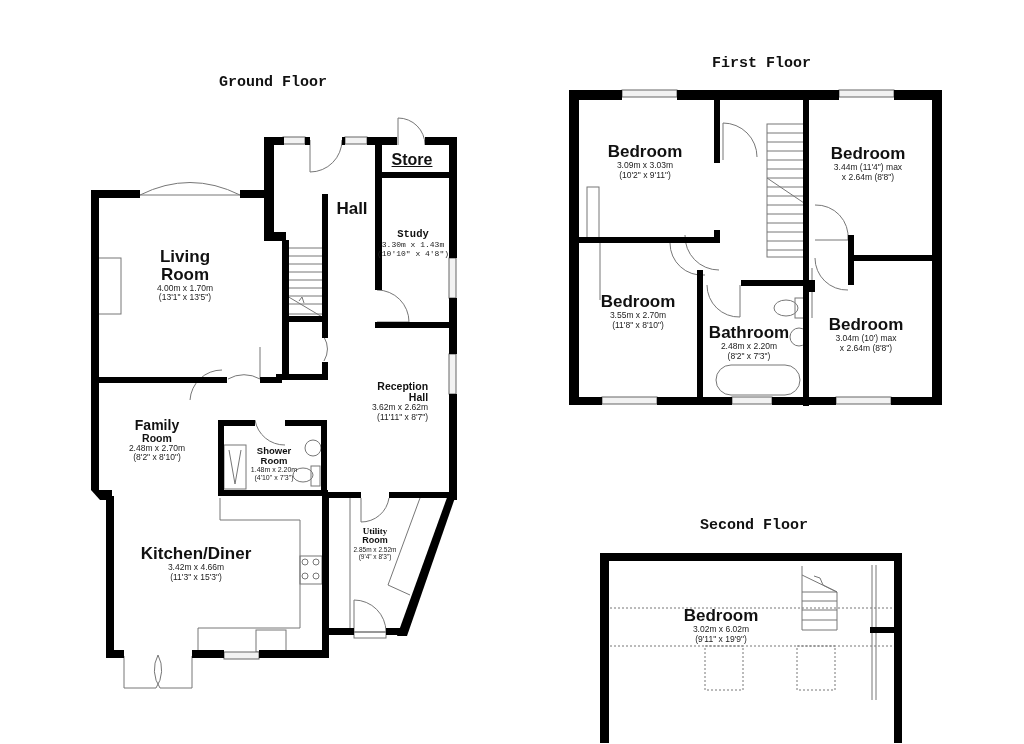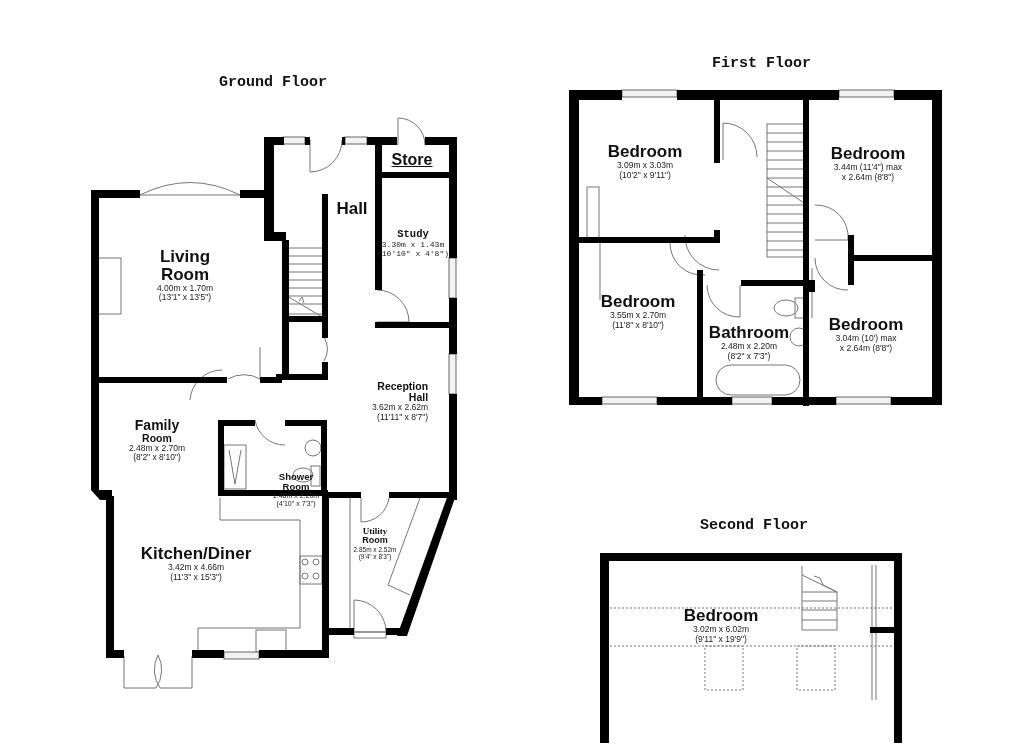--- a/index.html
+++ b/index.html
@@ -235,21 +235,21 @@
   <span class="room-name" style="font-size:10.5px;">Study</span>
   <span class="room-dim" style="font-size:8px;">3.30m x 1.43m</span>
   <span class="room-dim" style="font-size:8px;">(10'10" x 4'8")</span>
 </div>
 <div class="room-label" style="left:157px;top:418px;">
   <span class="room-name" style="font-size:14px;">Family</span>
   <span class="room-name" style="font-size:10.5px;">Room</span>
   <span class="room-dim">2.48m x 2.70m</span>
   <span class="room-dim">(8'2" x 8'10")</span>
 </div>
-<div class="room-label sm" style="left:274px;top:472px;margin-left:22px;">
+<div class="room-label sm" style="left:274px;top:446px;">
   <span class="room-name">Shower</span>
   <span class="room-name">Room</span>
   <span class="room-dim">1.48m x 2.20m</span>
   <span class="room-dim">(4'10" x 7'3")</span>
 </div>
 <div class="room-label" style="left:400px;top:381px;text-align:right;">
   <span class="room-name" style="font-size:10.5px;">Reception</span>
   <span class="room-name" style="font-size:10.5px;">Hall</span>
   <span class="room-dim">3.62m x 2.62m</span>
   <span class="room-dim">(11'11" x 8'7")</span>

